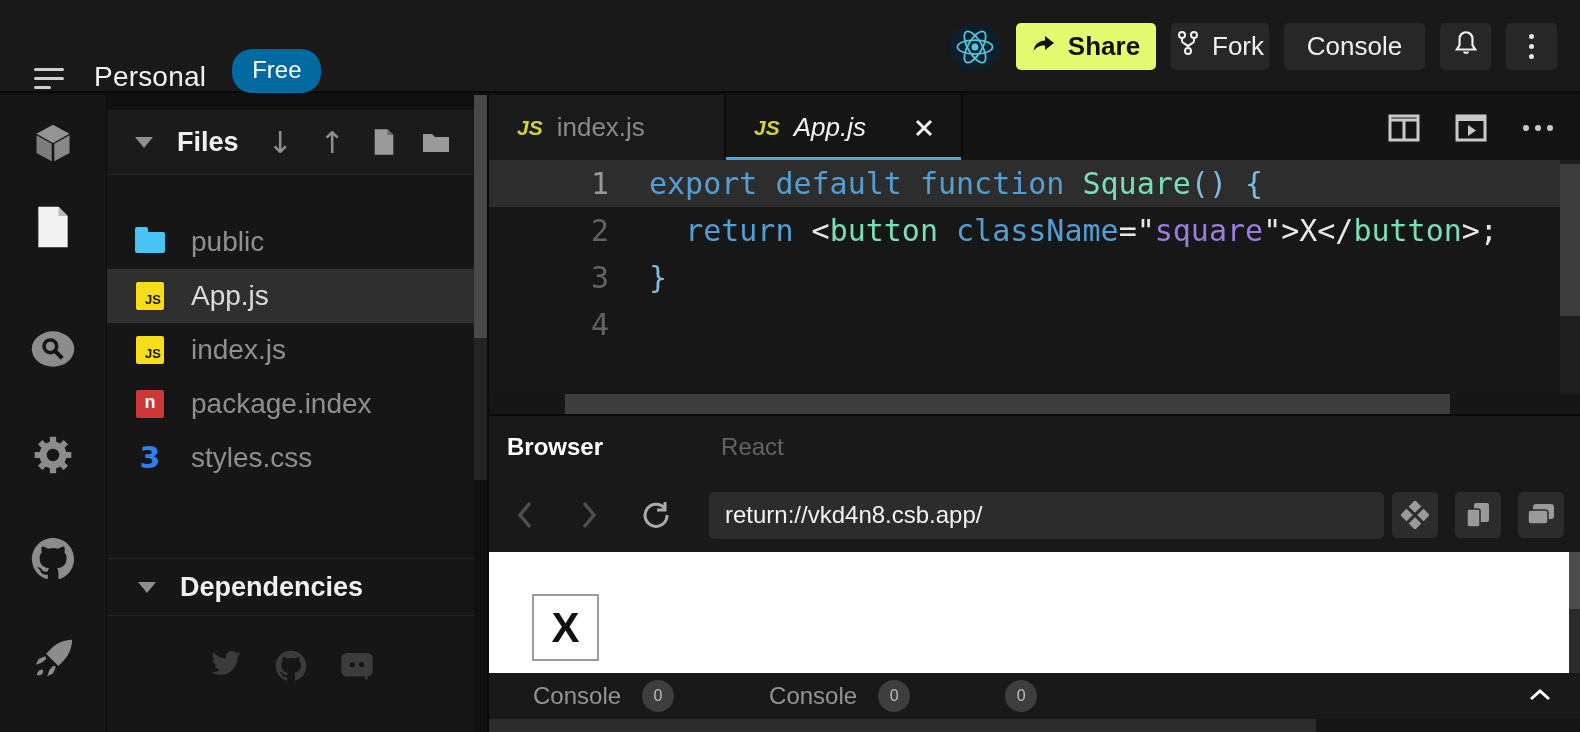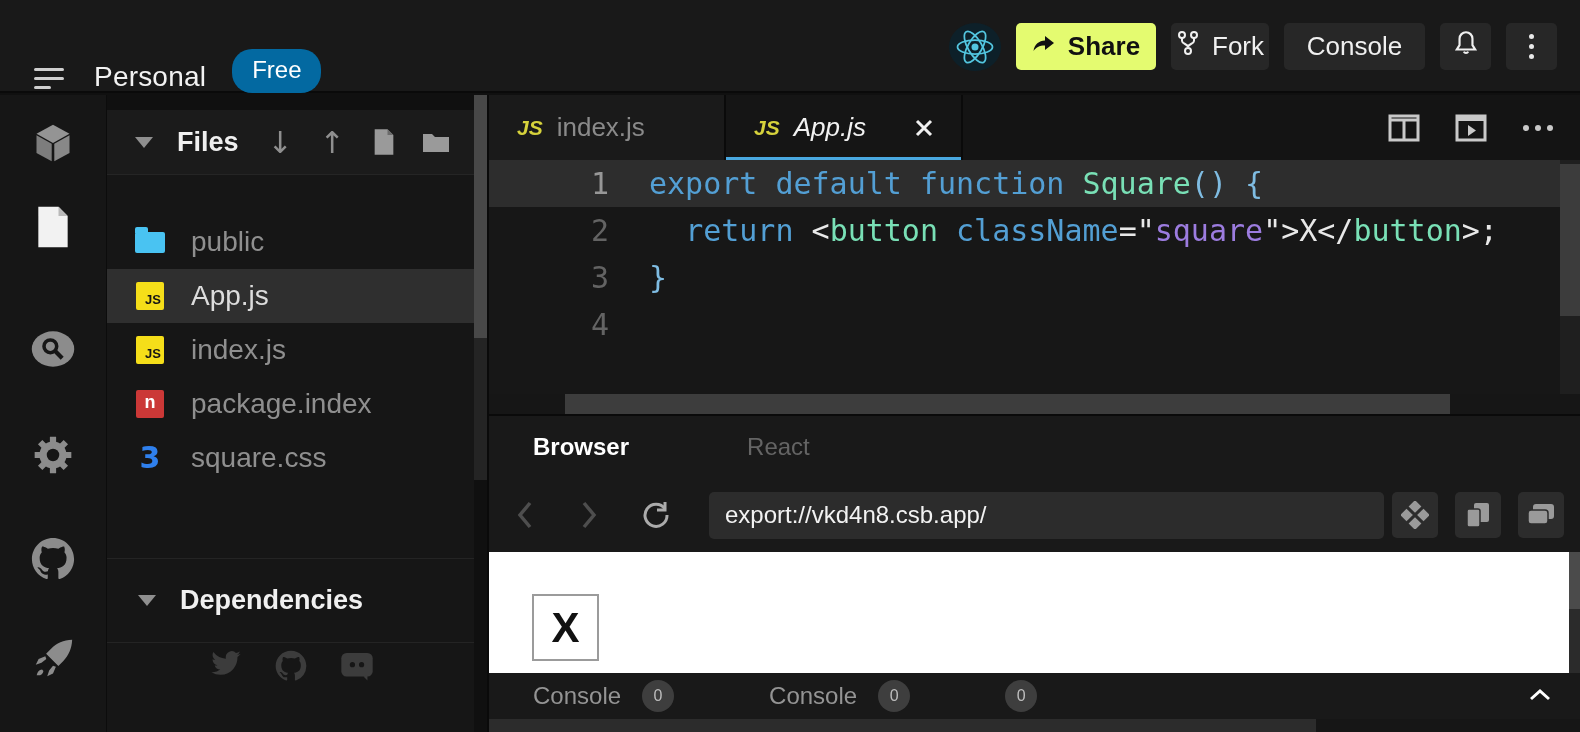--- a/index.html
+++ b/index.html
@@ -53,21 +53,21 @@
   .file-row.selected .fname { color:#dcdcdc; }
   .ficon { width:30px; height:30px; display:flex; align-items:center; justify-content:center; flex:0 0 auto; }
   .folder-blue { position:relative; width:30px; height:21px; background:#49c3f2; border-radius:2px; }
   .folder-blue::before { content:""; position:absolute; left:0; top:-5px; width:13px; height:6px;
     background:#49c3f2; border-radius:2px 2px 0 0; }
   .js-badge { width:28px; height:28px; background:#f5de19; color:#151515; border-radius:2px;
     font-size:13px; font-weight:bold; display:flex; align-items:flex-end; justify-content:flex-end; padding:0 3px 3px 0; }
   .npm-badge { width:28px; height:28px; background:#cb3837; color:#fff; border-radius:2px;
     font-size:18px; font-weight:bold; display:flex; align-items:center; justify-content:center; padding-bottom:3px; }
   .css-glyph { color:#2f80ed; font-weight:900; font-size:30px; font-family:"DejaVu Sans", sans-serif; line-height:1; }
-  .deps-header { position:absolute; left:0; top:448px; width:367px; height:85px;
+  .deps-header { position:absolute; left:0; top:448px; width:367px; height:58px;
     border-top:1px solid #242424; border-bottom:1px solid #242424; display:flex; align-items:center; padding-left:31px; }
   .socials { position:absolute; left:0; top:540px; width:367px; display:flex; justify-content:center; gap:33px; }
   .socials a { display:block; width:32px; height:32px; cursor:pointer; }
   .fp-scrollbar { position:absolute; left:474px; top:95px; width:15px; height:385px; background:#242424; }
   .fp-scrollbar .thumb { position:absolute; left:0; top:0; width:15px; height:243px; background:#484848; }
   
   .editor { position:absolute; left:489px; top:95px; width:1091px; height:319px; background:#171717; }
   .tabbar { position:absolute; left:0; top:0; width:1091px; height:65px; background:#141414; display:flex; }
   .tab { width:237px; height:65px; display:flex; align-items:center; padding:0 22px 0 28px;
     border-right:2px solid #0a0a0a; cursor:pointer; position:relative; background:#1a1a1a; }
@@ -92,21 +92,21 @@
   .codetext { padding-left:40px; }
   .c-kw { color:#539fd4; } .c-fn { color:#79e0b6; } .c-tag { color:#79e0b6; }
   .c-str { color:#9c7cdf; } .c-wh { color:#e9e9e9; } .c-pun { color:#7fbce2; } .c-pl { color:#e9e9e9; }
   .v-scroll { position:absolute; right:0; top:65px; width:20px; height:234px; background:#1f1f1f; }
   .v-scroll .thumb { position:absolute; top:4px; left:0; width:20px; height:152px; background:#3c3c3c; }
   .h-scroll { position:absolute; left:0; top:299px; width:1091px; height:20px; background:#161616; }
   .h-scroll .thumb { position:absolute; left:76px; top:0; width:885px; height:20px; background:#3d3d3d; }
   
   .browser { position:absolute; left:489px; top:414px; width:1091px; height:318px; background:#191919;
     border-top:2px solid #0a0a0a; }
-  .btabs { position:absolute; left:0; top:0; height:62px; display:flex; align-items:center; padding-left:44px; gap:118px; }
+  .btabs { position:absolute; left:0; top:0; height:62px; display:flex; align-items:center; padding-left:18px; gap:118px; }
   .btab { background:none; border:none; cursor:pointer; font-size:24px; font-family:inherit; }
   .btab.active { color:#fff; font-weight:600; }
   .btab.inactive { color:#646464; }
   .urlrow { position:absolute; left:0; top:62px; width:1091px; height:74px; display:flex; align-items:center; }
   .nav-btn { background:none; border:none; cursor:pointer; width:36px; height:36px;
     display:flex; align-items:center; justify-content:center; }
   .nav-back { margin-left:18px; } .nav-fwd { margin-left:28px; } .nav-refresh { margin-left:30px; }
   .urlbox { margin-left:36px; width:675px; height:47px; background:#2c2c2c; border-radius:5px;
     display:flex; align-items:center; padding-left:16px; font-size:24px; color:#f2f2f2; cursor:text; }
   .url-actions { margin-left:auto; margin-right:16px; display:flex; gap:17px; }
@@ -286,21 +286,21 @@
       <div class="file-row">
         <span class="ficon">
             <span class="npm-badge">n</span>
           </span>
         <span class="fname">package.index</span>
       </div>
       <div class="file-row">
         <span class="ficon">
             <span class="css-glyph">3</span>
           </span>
-        <span class="fname">square.css</span>
+        <span class="fname">styles.css</span>
       </div>
     </div>
 
     <div class="deps-header">
       <span class="caret"></span>
       <span class="panel-title">Dependencies</span>
     </div>
 
     <div class="socials">
       <a>
@@ -410,21 +410,21 @@
             <path d="M5 3l10 12L5 27"></path>
           </svg>
       </button>
       <button class="nav-btn nav-refresh">
         <svg width="30" height="30" viewBox="0 0 30 30" fill="none" stroke="#ababab" stroke-width="3">
           <path d="M25 9a11 11 0 1 0 2 6"></path>
             <path d="M25 2v8h-8" stroke-width="3" fill="none"></path>
         </svg>
       </button>
       <div class="urlbox">
-        <span>export://vkd4n8.csb.app/</span>
+        <span>return://vkd4n8.csb.app/</span>
       </div>
       <div class="url-actions">
         <button>
           <svg width="28" height="28" viewBox="0 0 28 28" fill="#9a9a9a">
             <rect x="9.5" y="1" width="9" height="9" transform="rotate(45 14 5.5)"></rect>
             <rect x="1" y="9.5" width="9" height="9" transform="rotate(45 5.5 14)"></rect>
             <rect x="18" y="9.5" width="9" height="9" transform="rotate(45 22.5 14)"></rect>
             <rect x="9.5" y="18" width="9" height="9" transform="rotate(45 14 22.5)"></rect>
           </svg>
         </button>

